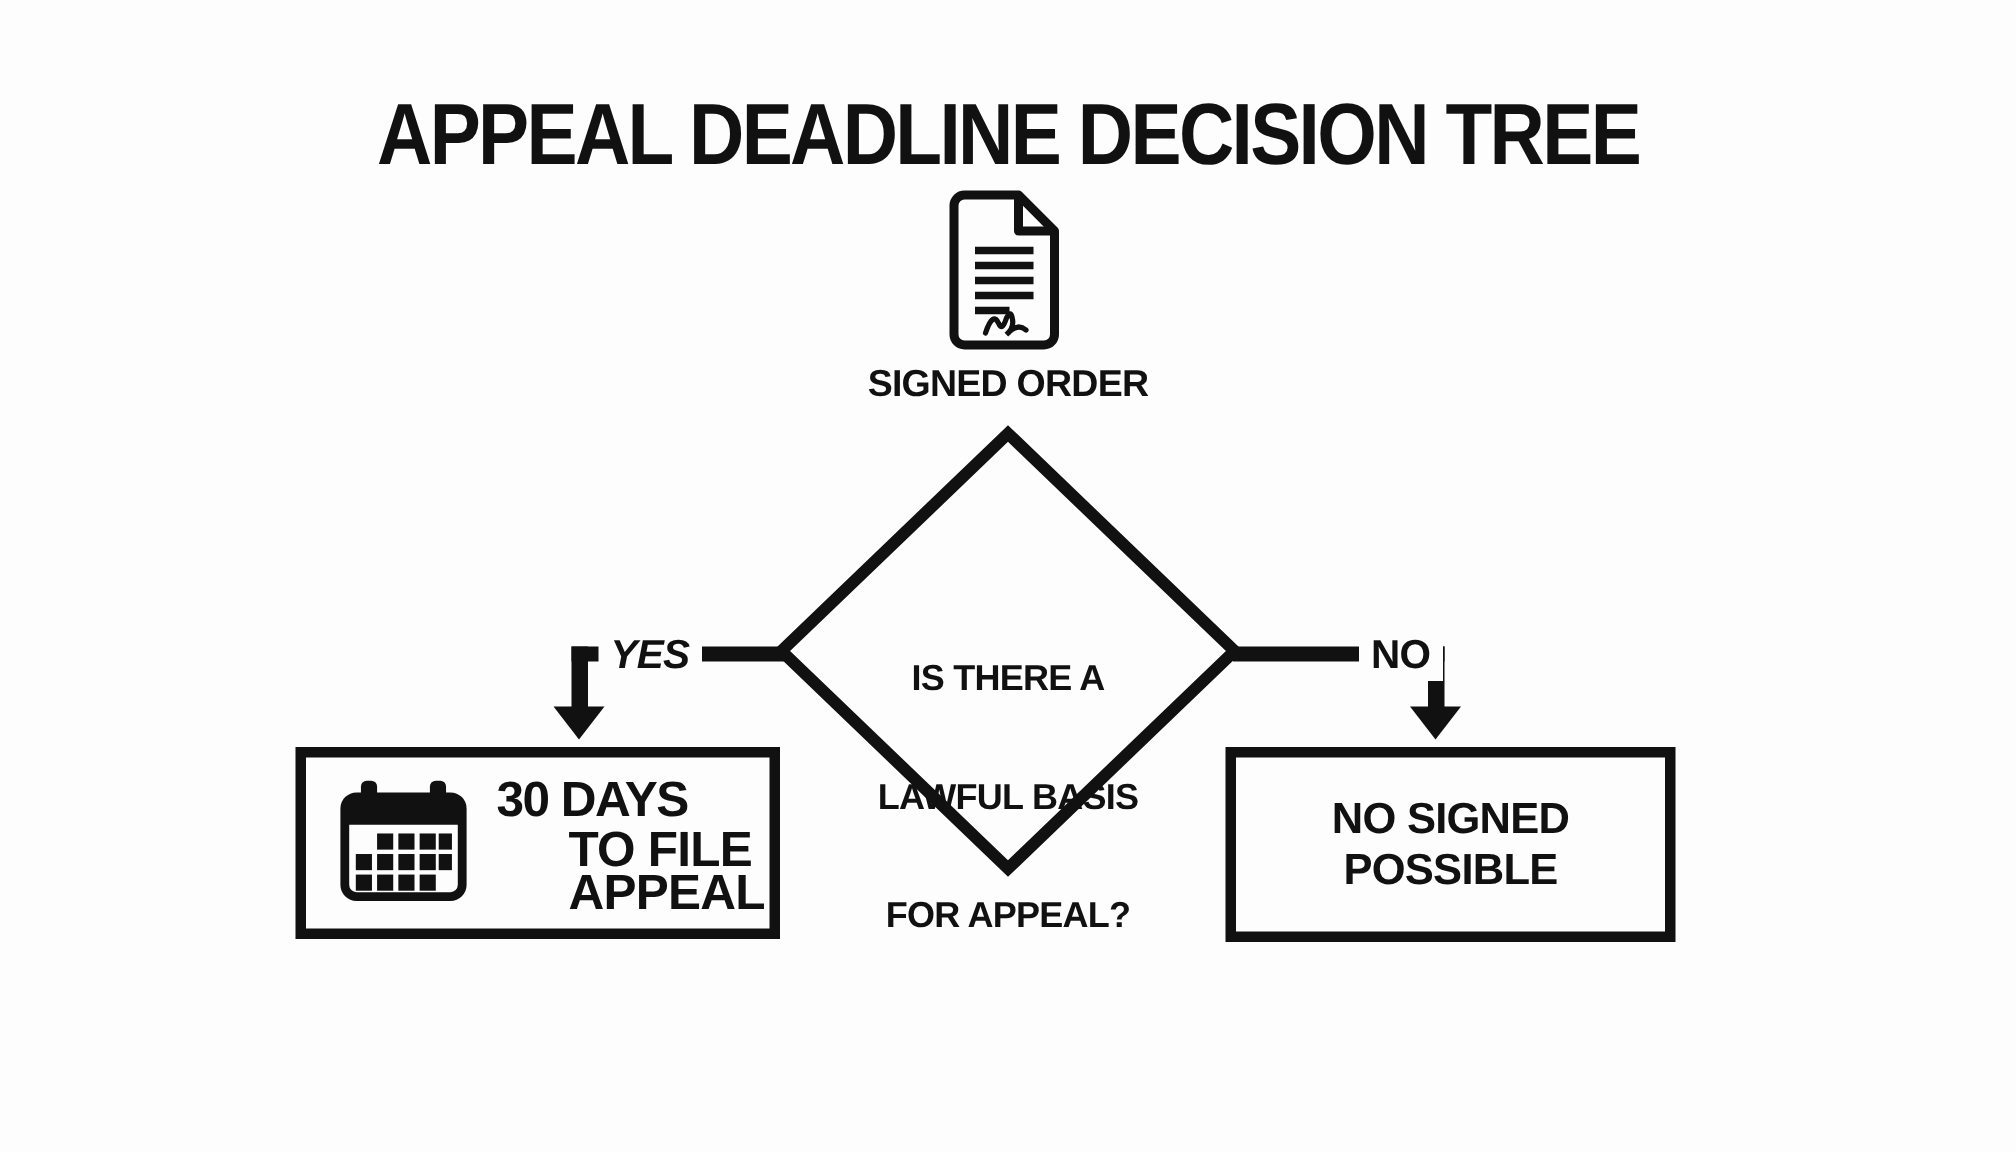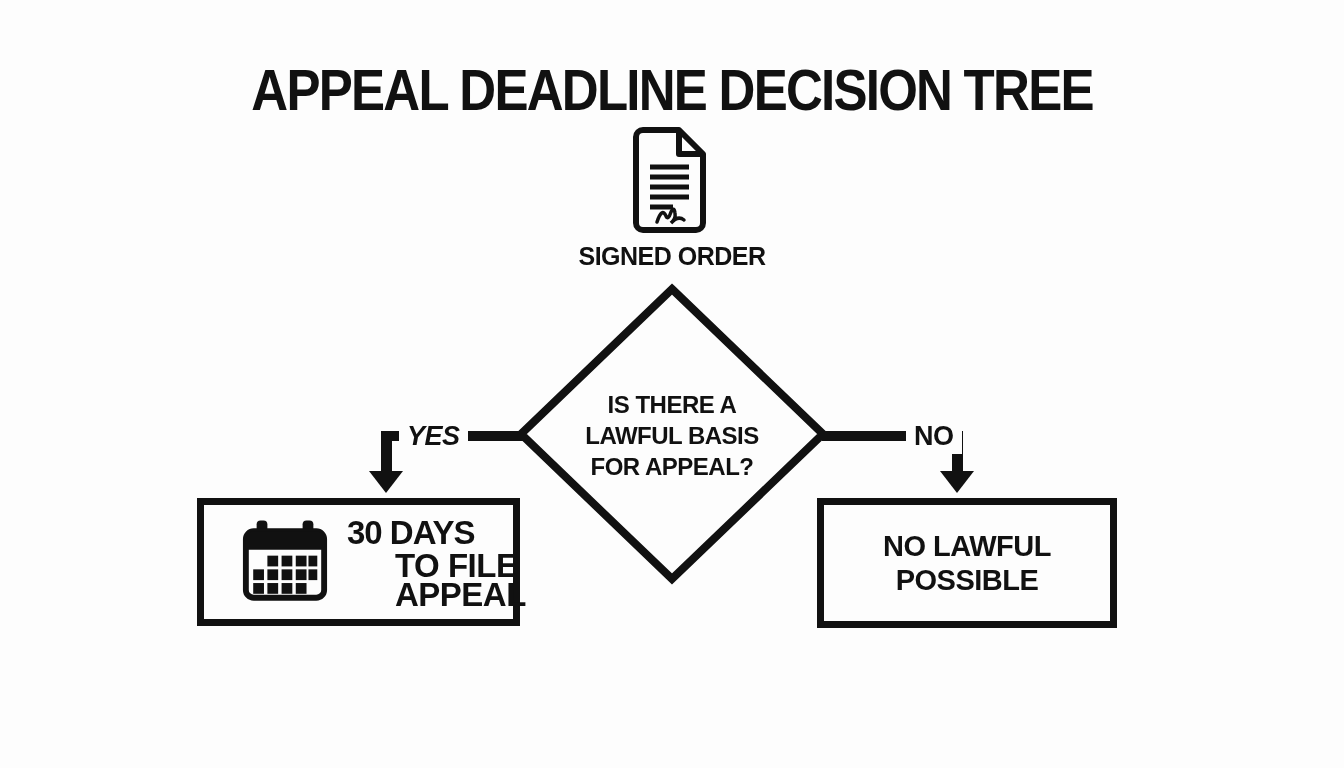--- a/index.html
+++ b/index.html
@@ -57,21 +57,21 @@
   .diamond-text {
     position: absolute;
     left: 522px; top: 389px;
     width: 300px;
     text-align: center;
     font-size: 24px;
     font-weight: 800;
     line-height: 31px;
     letter-spacing: -0.5px;
   }
-  .diamond-text span { display: block; }
+  .diamond-text span { display: block; margin-top: 48px; }
 
   
   .h-line, .v-line {
     position: absolute;
     background: #111;
   }
   .yes-hline { left: 381px; top: 431px; width: 142px; height: 10px; }
   .yes-vline { left: 381px; top: 431px; width: 11px; height: 42px; }
   .no-hline  { left: 822px; top: 431px; width: 141px; height: 10px; }
   .no-vline  { left: 952px; top: 431px; width: 11px; height: 42px; }
@@ -104,21 +104,21 @@
     position: absolute;
     top: 498px;
     background: #fdfdfd;
     border: 7px solid #111;
   }
   .box-yes {
     left: 197px;
     width: 323px; height: 128px;
     display: flex;
     align-items: center;
-    padding-left: 36px;
+    padding-left: 20px;
     gap: 17px;
   }
   .box-yes .cal-icon { width: 90px; height: 85px; flex: 0 0 auto; }
   .box-yes .txt .big {
     font-size: 33px;
     font-weight: 800;
     letter-spacing: -1px;
     line-height: 36px;
   }
   .box-yes .txt .small {
@@ -208,17 +208,17 @@
         <rect x="57" y="64" width="11" height="11"></rect>
       </g>
     </svg>
     <div class="txt">
       <div class="big">30 DAYS</div>
       <div class="small">TO FILE APPEAL</div>
     </div>
   </div>
 
   <div class="outcome-box box-no">
-    <div>NO LAWFUL</div>
+    <div>NO SIGNED</div>
     <div>POSSIBLE</div>
   </div>
 
 </div>
 
 </body></html>

